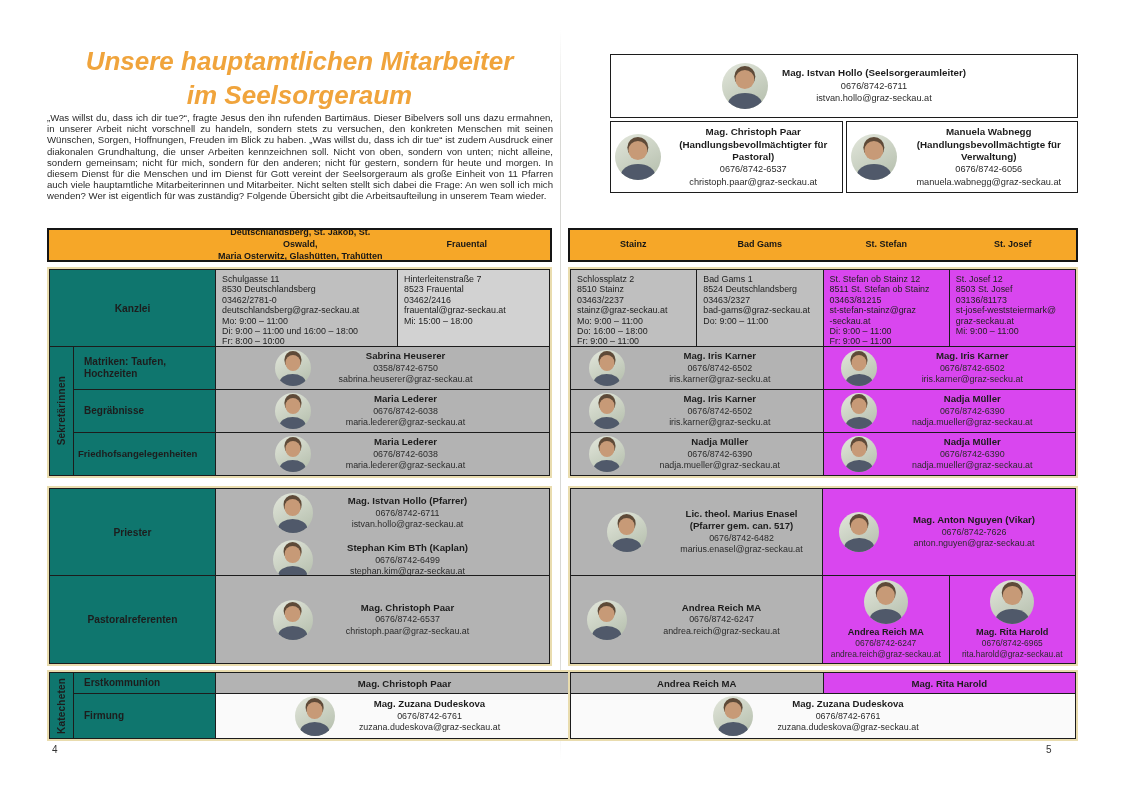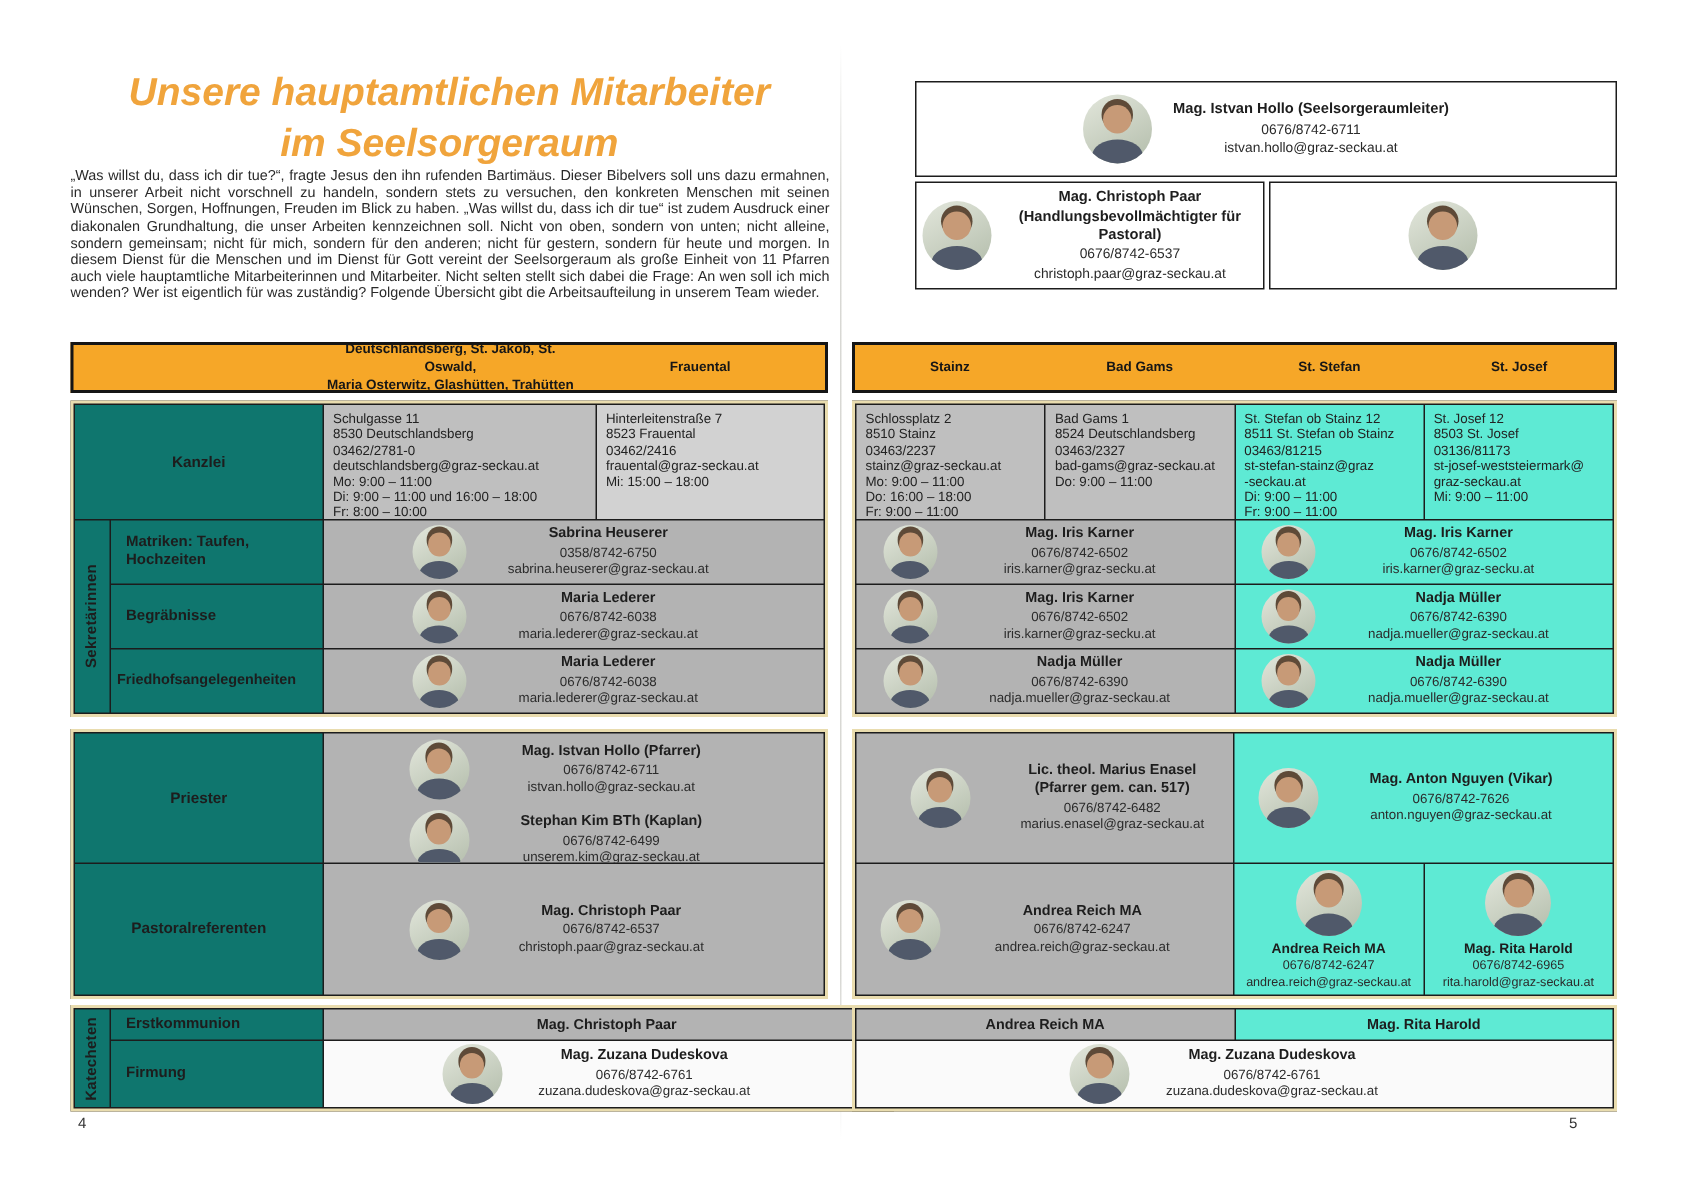--- a/index.html
+++ b/index.html
@@ -78,21 +78,21 @@
   .blockA-r { left:568px; top:267px; width:510px; grid-template-columns:repeat(4,1fr);
               grid-template-rows:76px 42px 42px 42px; }
   .blockB-r { left:568px; top:486px; width:510px; grid-template-columns:2fr 1fr 1fr;
               grid-template-rows:86px 87px; }
   .blockC-r { left:568px; top:670px; width:510px; grid-template-columns:1fr 1fr;
               grid-template-rows:20px 44px; }
 
   .cell { background:#0f766e; overflow:hidden; }
   .bg-mid    { background:#bfbfbf; }
   .bg-dark   { background:#b3b3b3; }
-  .bg-light  { background:#5eead4; }
+  .bg-light  { background:#d946ef; }
   .bg-lighter{ background:#d2d2d2; }
   .bg-white  { background:#fafafa; }
 
   .label-cell { display:flex; align-items:center; justify-content:center;
                 font-size:10.2px; font-weight:700; text-align:center; }
   .cat-cell   { display:flex; align-items:center; padding-left:10px;
                 font-size:10px; font-weight:700; line-height:1.25; }
   .vlabel     { display:flex; align-items:center; justify-content:center; }
   .vlabel span{ writing-mode:vertical-rl; transform:rotate(180deg);
                 font-size:10px; font-weight:700; letter-spacing:.2px; }
@@ -142,20 +142,26 @@
       <span class="avatar av46"></span>
       <div class="ltext">
         <div class="lname">Mag. Christoph Paar</div>
         <div class="lrole">(Handlungsbevollmächtigter für Pastoral)</div>
         <div class="lline">0676/8742-6537</div>
         <div class="lline">christoph.paar@graz-seckau.at</div>
       </div>
     </div>
     <div class="lead-card">
       <span class="avatar av46"></span>
+      <div class="ltext">
+        <div class="lname">Manuela Wabnegg</div>
+        <div class="lrole">(Handlungsbevollmächtigte für Verwaltung)</div>
+        <div class="lline">0676/8742-6056</div>
+        <div class="lline">manuela.wabnegg@graz-seckau.at</div>
+      </div>
     </div>
   </div>
 </aside>
 
 <div class="band band-l">
   <div class="band-spacer"></div>
   <div class="band-cell pre">Deutschlandsberg, St. Jakob, St. Oswald,
 Maria Osterwitz, Glashütten, Trahütten</div>
   <div class="band-cell">Frauental</div>
 </div>
@@ -220,21 +226,21 @@
         <div class="pname">Mag. Istvan Hollo (Pfarrer)</div>
         <div class="pline">0676/8742-6711</div>
         <div class="pline">istvan.hollo@graz-seckau.at</div>
       </div>
     </div>
     <div class="prow">
       <span class="avatar av40"></span>
       <div class="ptext">
         <div class="pname">Stephan Kim BTh (Kaplan)</div>
         <div class="pline">0676/8742-6499</div>
-        <div class="pline">unserem.kim@graz-seckau.at</div>
+        <div class="pline">stephan.kim@graz-seckau.at</div>
       </div>
     </div>
   </div>
 
   <div class="cell label-cell" style="grid-column:1;grid-row:2;">Pastoralreferenten</div>
   <div class="cell person bg-dark" style="grid-column:2;grid-row:2;">
     <span class="avatar av40"></span>
     <div class="ptext">
       <div class="pname">Mag. Christoph Paar</div>
       <div class="pline">0676/8742-6537</div>

